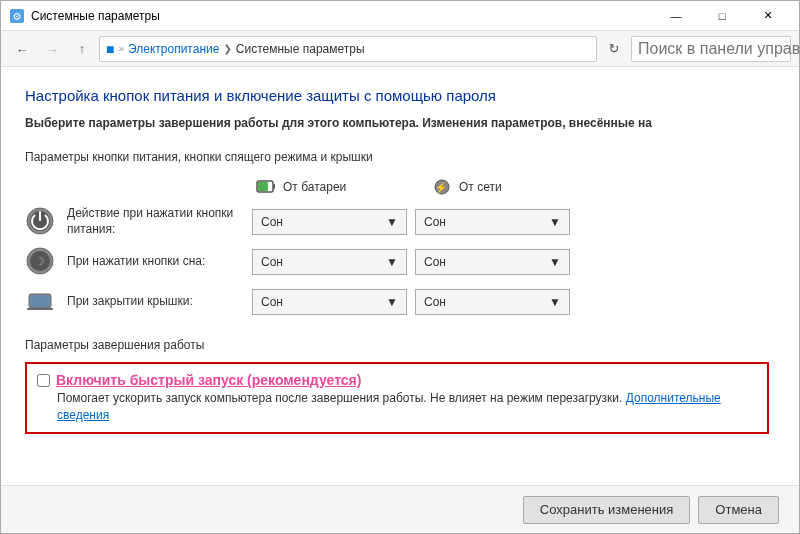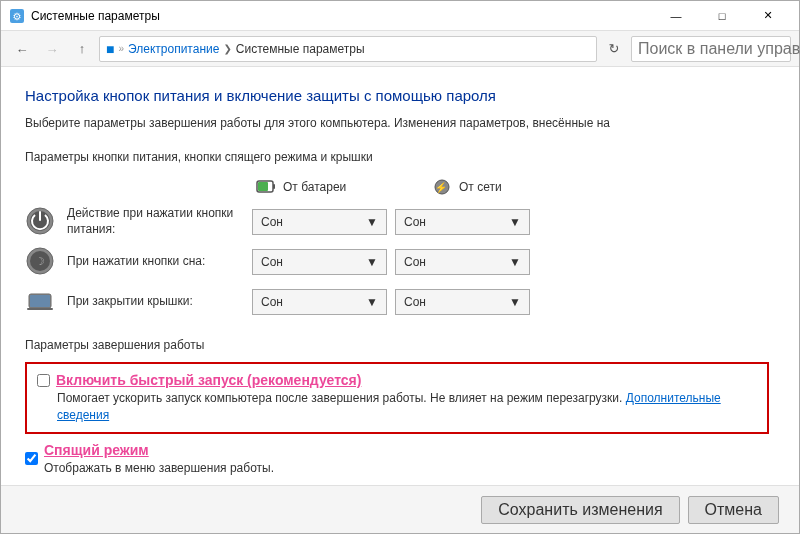--- a/index.html
+++ b/index.html
@@ -165,20 +165,21 @@
       font-weight: normal;
       margin-bottom: 10px;
     }
 
     .page-description {
       font-size: 12px;
       color: #333;
       line-height: 1.5;
       margin-bottom: 18px;
       max-width: 640px;
+      font-weight: bold;
     }
 
     .section-label {
       font-size: 12px;
       color: #333;
       margin-bottom: 12px;
     }
 
     
     .power-table {
@@ -217,21 +218,21 @@
     }
 
     .power-row-label {
       width: 185px;
       font-size: 12px;
       color: #333;
       line-height: 1.3;
     }
 
     .power-dropdown {
-      width: 135px;
+      width: 155px;
       height: 26px;
       border: 1px solid #aaa;
       background: #f5f5f5;
       display: flex;
       align-items: center;
       padding: 0 8px;
       margin-right: 8px;
       cursor: pointer;
       font-size: 12px;
       color: #333;
@@ -315,21 +316,21 @@
       padding: 0 20px;
       gap: 8px;
     }
 
     .footer-btn {
       height: 28px;
       padding: 0 16px;
       border: 1px solid #aaa;
       background: #e1e1e1;
       cursor: pointer;
-      font-size: 16px;
+      font-size: 13px;
       color: #333;
       border-radius: 2px;
     }
 
     .footer-btn.primary {
       background: #e1e1e1;
     }
 
     
     .content::-webkit-scrollbar { width: 14px; }
@@ -476,27 +477,20 @@
           <input type="checkbox" style="">
           <label class="option-label bold">Включить быстрый запуск (рекомендуется)</label>
         </div>
         <div class="option-desc">
           <span>Помогает ускорить запуск компьютера после завершения работы. Не влияет на режим</span>
           <span>перезагрузки.</span>
           <span> </span><a class="option-link">Дополнительные сведения</a>
         </div>
       </div>
 
-      <div class="option-row-checked">
-        <input type="checkbox" checked="" style="">
-        <div>
-          <div class="option-label bold">Спящий режим</div>
-          <div class="option-desc" style="margin-left:0;">Отображать в меню завершения работы.</div>
-        </div>
-      </div>
 
     </div>
   </div>
 
   <div class="footer">
     <button class="footer-btn primary">Сохранить изменения</button>
     <button class="footer-btn">Отмена</button>
   </div>
 
 </div>

